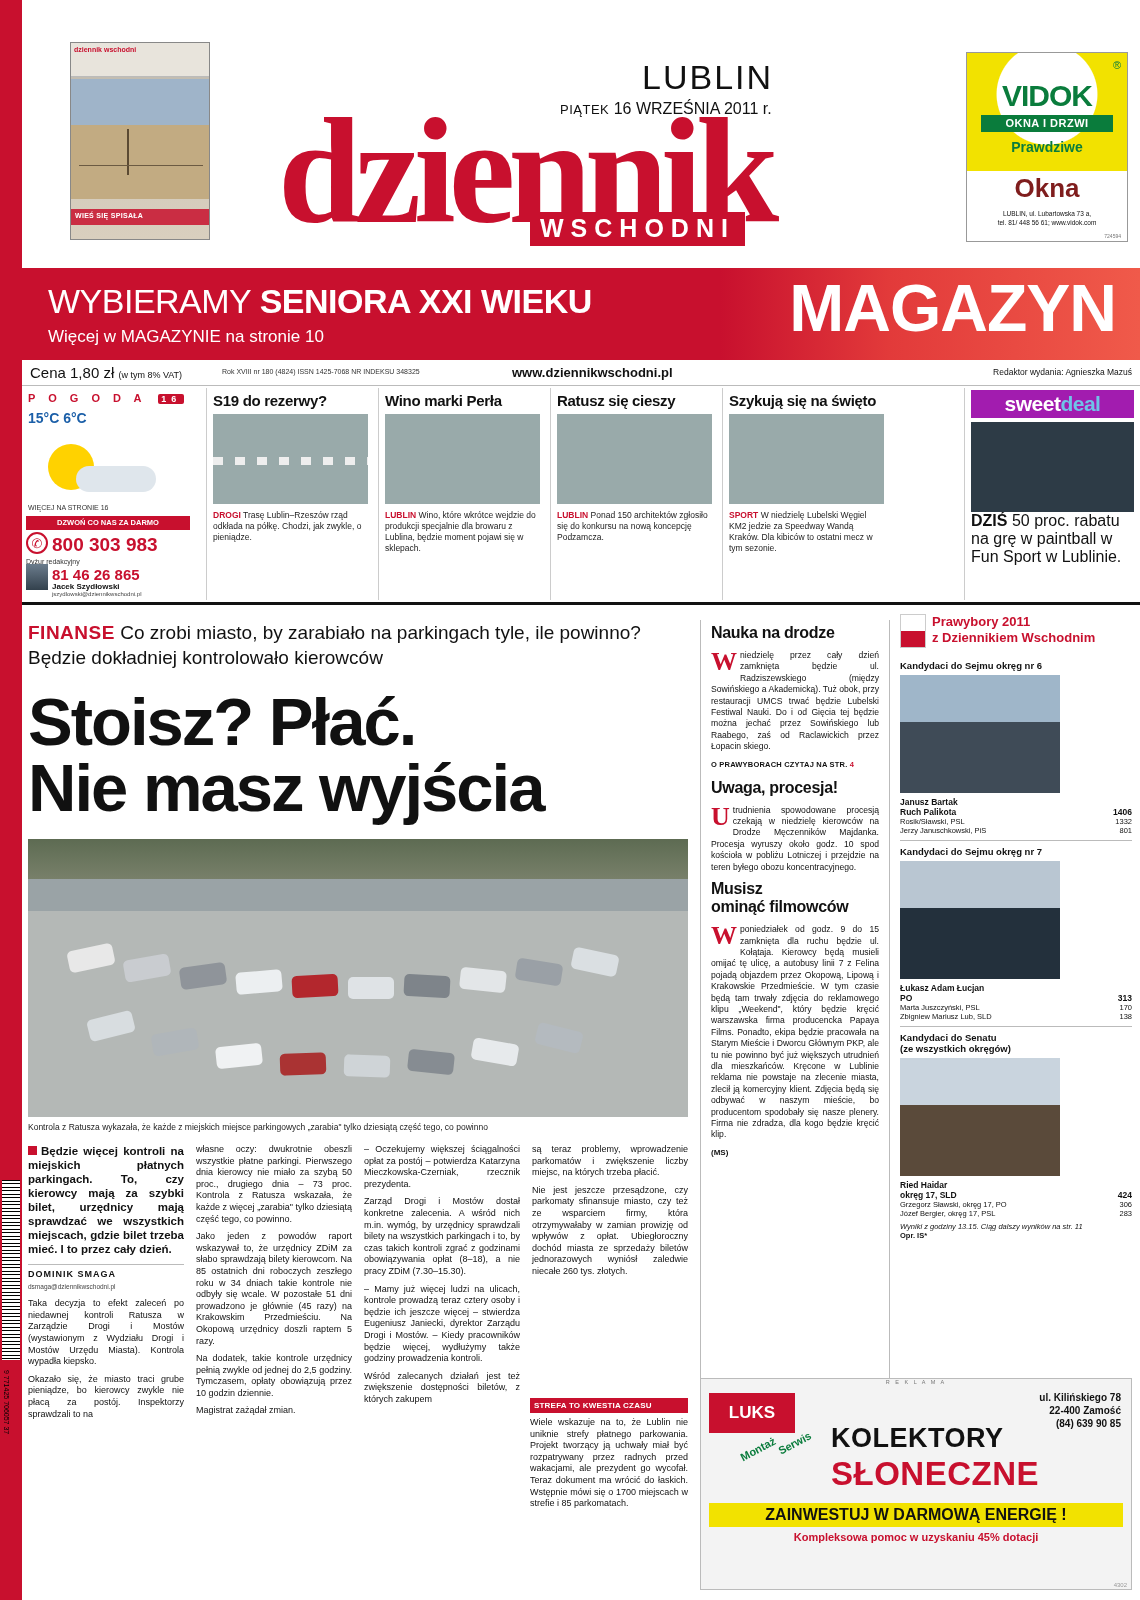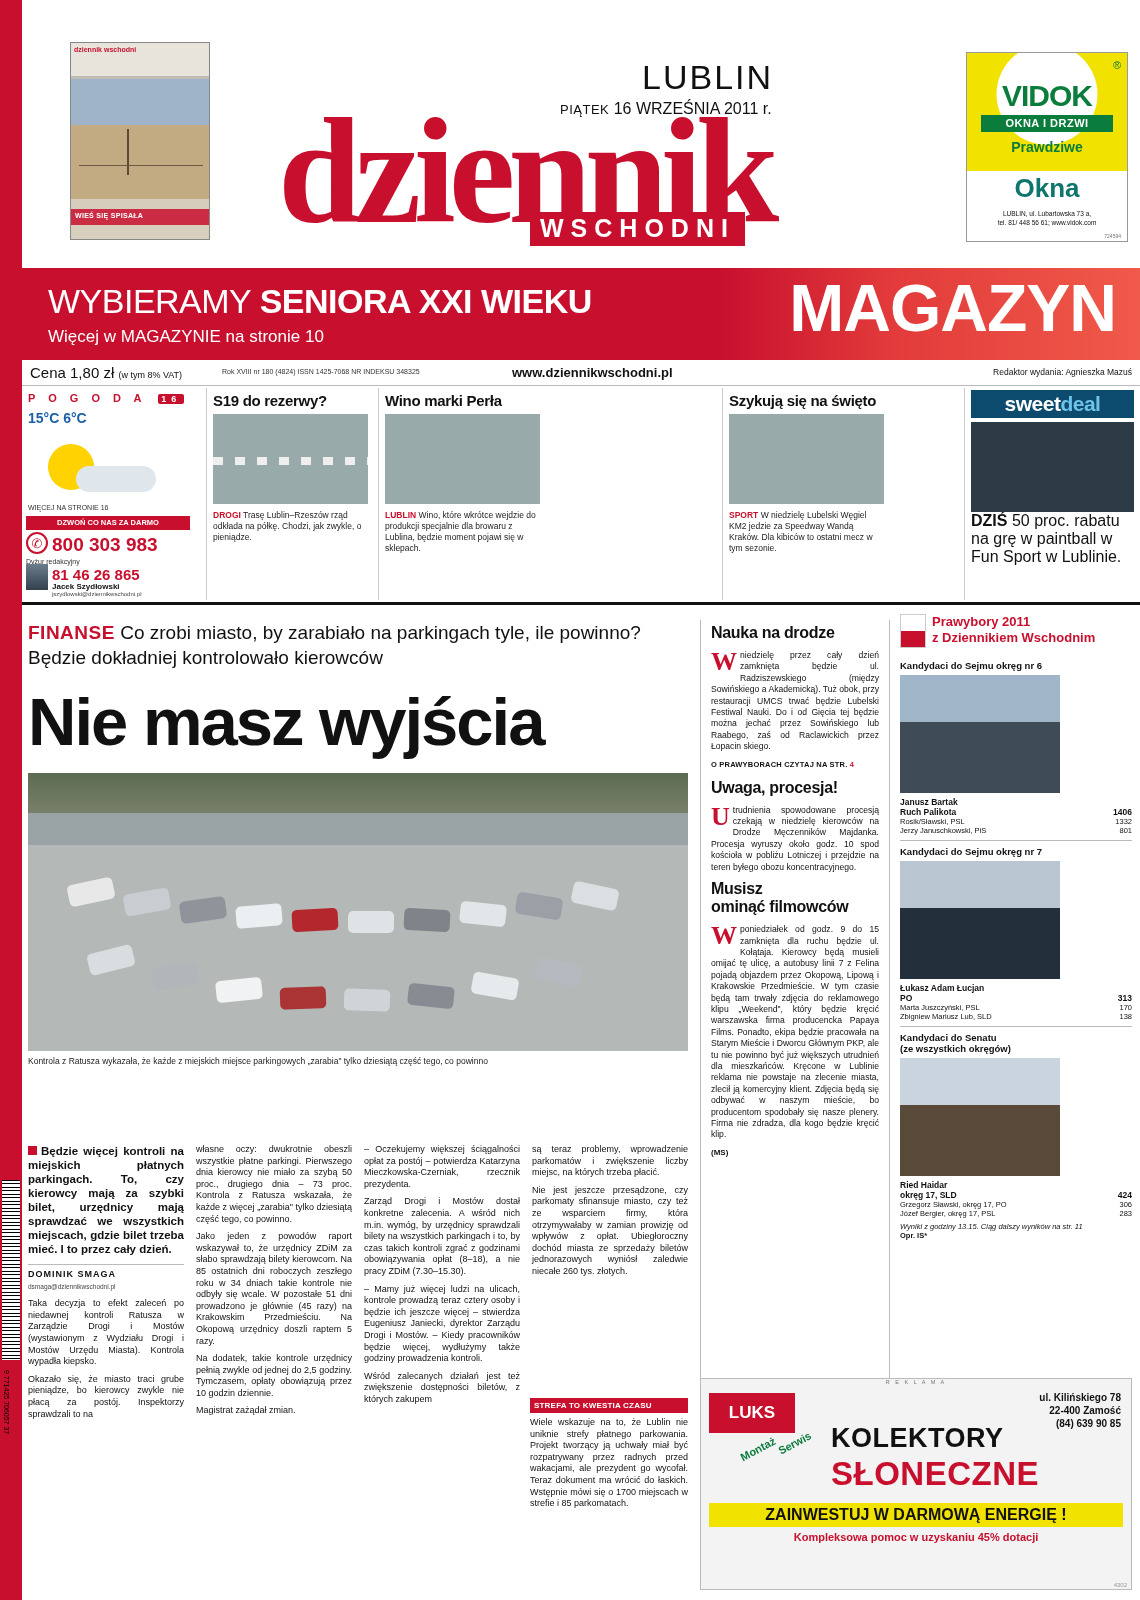--- a/index.html
+++ b/index.html
@@ -102,21 +102,21 @@
     position: absolute; top: 62px; left: 14px; right: 14px; height: 17px;
     background: #0a7c3c; color: #fff; font-size: 11px; font-weight: bold;
     text-align: center; line-height: 17px; letter-spacing: .5px;
   }
   .vidok .v-true {
     position: absolute; top: 86px; left: 0; width: 100%; text-align: center;
     font-size: 14px; color: #0a7c3c; font-weight: bold;
   }
   .vidok .v-okna {
     position: absolute; top: 120px; left: 0; width: 100%; text-align: center;
-    font-size: 26px; color: #0f766e; font-weight: bold;
+    font-size: 26px; color: #7f1d1d; font-weight: bold;
   }
   .vidok .v-addr {
     position: absolute; bottom: 14px; left: 0; width: 100%; text-align: center;
     font-size: 6.5px; color: #111; line-height: 9px;
   }
   .vidok .v-code { position: absolute; bottom: 2px; right: 6px; font-size: 5px; color: #777; }
 
   
   .banner {
     position: absolute; left: 22px; top: 268px; width: 1118px; height: 92px;
@@ -205,21 +205,21 @@
     background: linear-gradient(#6b7c8c, #33414d);
   }
   .weather .jname { position: absolute; top: 194px; left: 30px; font-size: 8px; font-weight: bold; }
   .weather .jmail { position: absolute; top: 203px; left: 30px; font-size: 6px; color: #444; }
 
   .sweetdeal {
     position: absolute; right: 0; top: 0; width: 176px; height: 212px; padding: 0 6px;
     border-left: 1px solid #ccc;
   }
   .sweetdeal .sd-logo {
-    margin-top: 2px; height: 28px; background: #0c4a6e; color: #fff;
+    margin-top: 2px; height: 28px; background: #a21caf; color: #fff;
     font-size: 21px; font-weight: bold; text-align: center; line-height: 28px;
     letter-spacing: -.5px;
   }
   .sweetdeal .sd-logo .w { color: #fff; }
   .sweetdeal .sd-logo .d { color: #6fc3e8; }
   .sweetdeal .photo { width: 100%; height: 90px; margin-top: 4px; background: #2d3b46; position: relative; overflow: hidden; }
 
   
   .hr-thick { position: absolute; left: 22px; top: 602px; width: 1118px; height: 3px; background: #111; }
 
@@ -442,20 +442,30 @@
       <h3>Wino marki Perła</h3>
       <div class="photo ph-grapes"></div>
       <div class="cap">
         <b>LUBLIN</b><span> Wino, które wkrótce wejdzie do produkcji specjalnie dla browaru z Lublina, będzie moment pojawi się w sklepach.</span>
       </div>
       <div class="page">
         
       </div>
     </div>
 
+    <div class="tz" style="left:528px">
+      <h3>Ratusz się cieszy</h3>
+      <div class="photo ph-city"></div>
+      <div class="cap">
+        <b>LUBLIN</b><span> Ponad 150 architektów zgłosiło się do konkursu na nową koncepcję Podzamcza.</span>
+      </div>
+      <div class="page">
+        
+      </div>
+    </div>
 
     <div class="tz" style="left:700px">
       <h3>Szykują się na święto</h3>
       <div class="photo ph-crowd"></div>
       <div class="cap">
         <b>SPORT</b><span> W niedzielę Lubelski Węgiel KM2 jedzie za Speedway Wandą Kraków. Dla kibiców to ostatni mecz w tym sezonie.</span>
       </div>
       <div class="page">
         
       </div>
@@ -476,20 +486,21 @@
   </div>
 
   <div class="hr-thick"></div>
 
   <div class="main">
     <div class="kicker">
       <span class="lead">FINANSE</span><span> Co zrobi miasto, by zarabiało na parkingach tyle, ile powinno?</span>
     </div>
     <div class="kicker2">Będzie dokładniej kontrolowało kierowców</div>
     <div class="headline">
+      <div>Stoisz? Płać.</div>
       <div>Nie masz wyjścia</div>
     </div>
 
     <div class="mainphoto ph-parking">
       <div class="car" style="left:40px;top:108px;background:#e8e8e8;transform:rotate(-12deg)"></div>
       <div class="car" style="left:96px;top:118px;background:#c9ccd0;transform:rotate(-10deg)"></div>
       <div class="car" style="left:152px;top:126px;background:#8f949a;transform:rotate(-8deg)"></div>
       <div class="car" style="left:208px;top:132px;background:#eceff1;transform:rotate(-5deg)"></div>
       <div class="car" style="left:264px;top:136px;background:#b3272d;transform:rotate(-3deg)"></div>
       <div class="car" style="left:320px;top:138px;background:#dfe3e6;transform:rotate(0deg)"></div>

